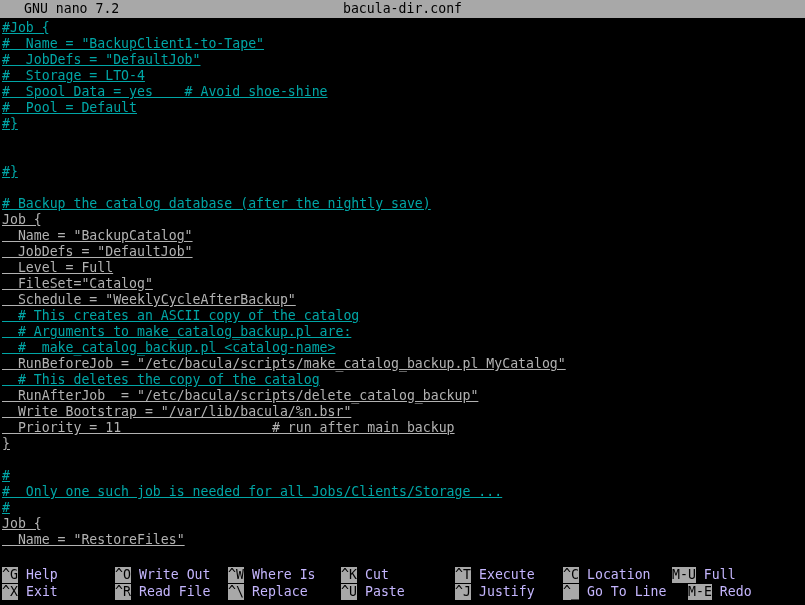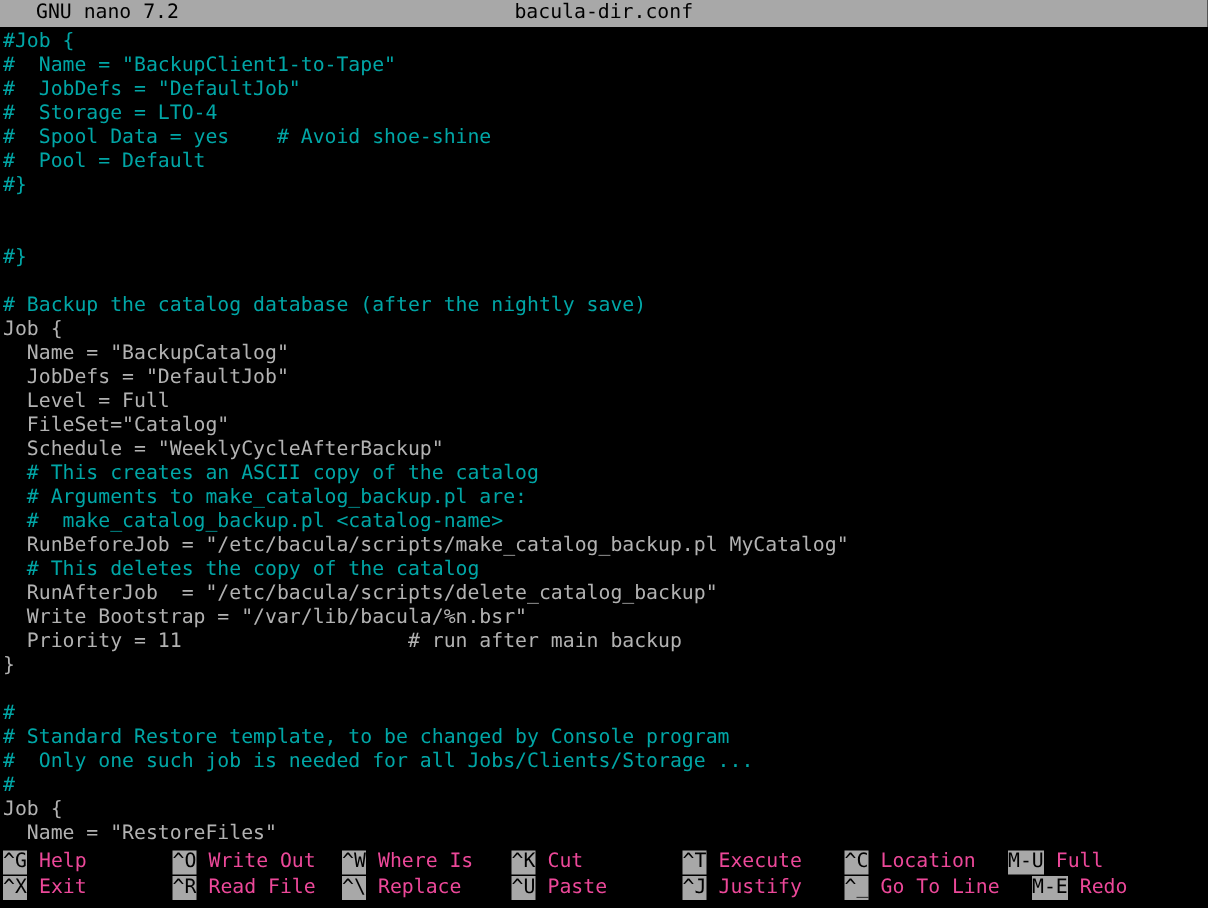--- a/index.html
+++ b/index.html
@@ -63,20 +63,21 @@
     background: #000000;
     padding: 2px 0 0 1px;
     overflow: hidden;
   }
   .eline {
     height: 16px;
     line-height: 16px;
     white-space: pre;
     color: #b2b2b2;
     padding-left: 1px;
+    text-decoration: underline;
   }
   .eline.comment { color: #00a6a6; }
   .eline.plain   { color: #b2b2b2; }
   .eline.blank   { color: transparent; }
 
   
   .helpbar {
     height: 34px;
     min-height: 34px;
     background: #000000;
@@ -94,21 +95,21 @@
     background: #a8a8a8;
     color: #000000;
     padding: 0 0px;
     display: inline-block;
     min-width: 16px;
     text-align: center;
     height: 16px;
     line-height: 16px;
   }
   .help-label {
-    color: #ec4899;
+    color: #c4b5fd;
     margin-left: 8px;
     height: 16px;
     line-height: 16px;
   }
   .statusline {
     height: 4px;
     background: #000000;
   }
 </style>
 </head>
@@ -145,21 +146,20 @@
       <div class="eline comment">  # Arguments to make_catalog_backup.pl are:</div>
       <div class="eline comment">  #  make_catalog_backup.pl &lt;catalog-name&gt;</div>
       <div class="eline plain">  RunBeforeJob = "/etc/bacula/scripts/make_catalog_backup.pl MyCatalog"</div>
       <div class="eline comment">  # This deletes the copy of the catalog</div>
       <div class="eline plain">  RunAfterJob  = "/etc/bacula/scripts/delete_catalog_backup"</div>
       <div class="eline plain">  Write Bootstrap = "/var/lib/bacula/%n.bsr"</div>
       <div class="eline plain">  Priority = 11                   # run after main backup</div>
       <div class="eline plain">}</div>
       <div class="eline blank"></div>
       <div class="eline comment">#</div>
-      <div class="eline comment"># Standard Restore template, to be changed by Console program</div>
       <div class="eline comment">#  Only one such job is needed for all Jobs/Clients/Storage ...</div>
       <div class="eline comment">#</div>
       <div class="eline plain">Job {</div>
       <div class="eline plain">  Name = "RestoreFiles"</div>
     </div>
 
   <div class="helpbar" id="help-bar">
       <div class="help-entry" style="left: 2px; top: 0px;"><span class="help-key">^G</span><span class="help-label">Help</span></div>
       <div class="help-entry" style="left: 2px; top: 17px;"><span class="help-key">^X</span><span class="help-label">Exit</span></div>
       <div class="help-entry" style="left: 115px; top: 0px;"><span class="help-key">^O</span><span class="help-label">Write Out</span></div>

